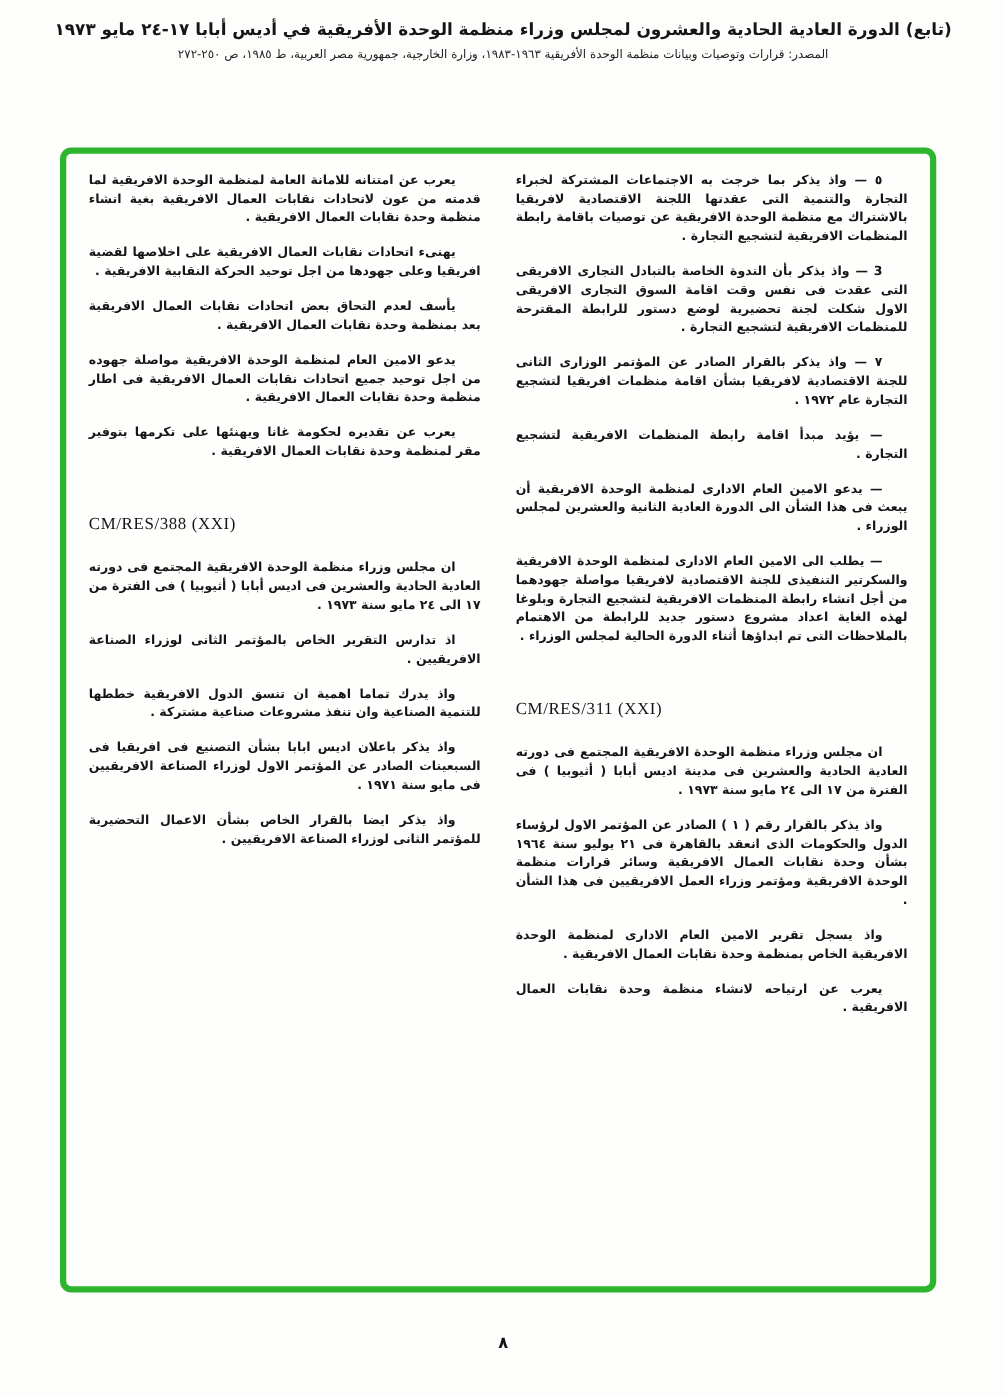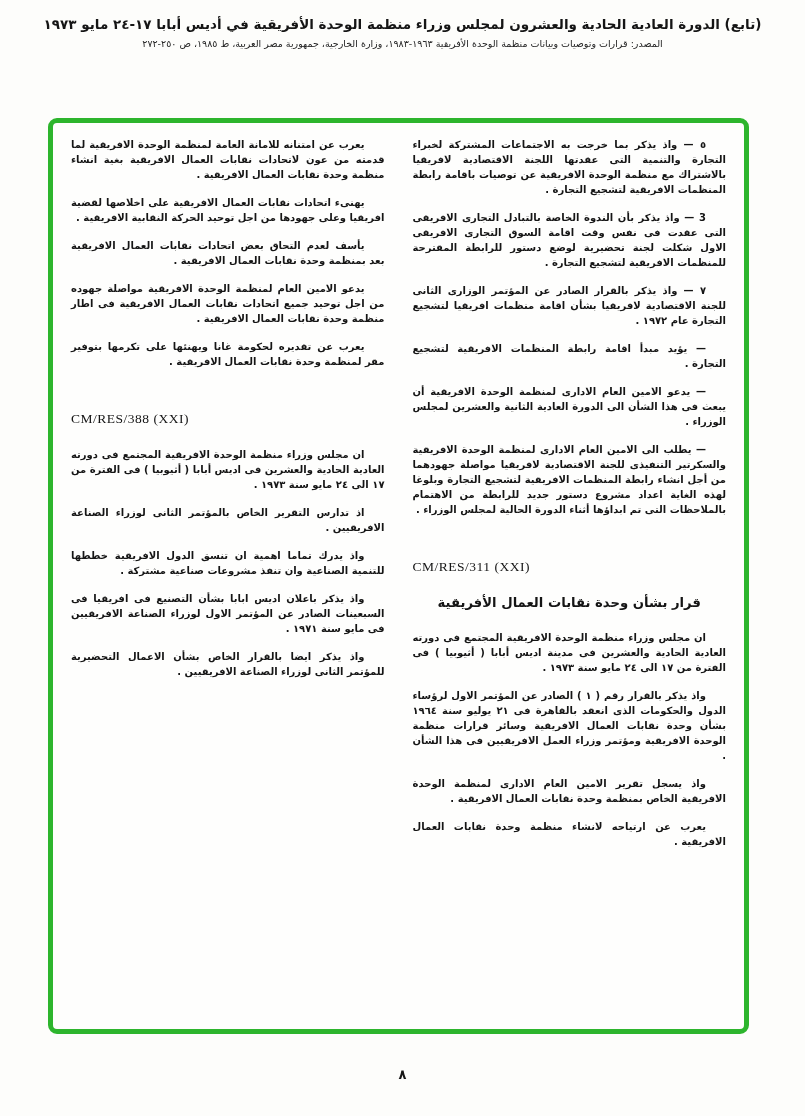--- a/index.html
+++ b/index.html
@@ -93,21 +93,20 @@
   <div class="columns">
 
     <section class="col">
       <p class="para">٥ — واذ يذكر بما خرجت به الاجتماعات المشتركة لخبراء التجارة والتنمية التى عقدتها اللجنة الاقتصادية لافريقيا بالاشتراك مع منظمة الوحدة الافريقية عن توصيات باقامة رابطة المنظمات الافريقية لتشجيع التجارة .</p>
       <p class="para">3 — واذ يذكر بأن الندوة الخاصة بالتبادل التجارى الافريقى التى عقدت فى نفس وقت اقامة السوق التجارى الافريقى الاول شكلت لجنة تحضيرية لوضع دستور للرابطة المقترحة للمنظمات الافريقية لتشجيع التجارة .</p>
       <p class="para">٧ — واذ يذكر بالقرار الصادر عن المؤتمر الوزارى الثانى للجنة الاقتصادية لافريقيا بشأن اقامة منظمات افريقيا لتشجيع التجارة عام ١٩٧٢ .</p>
       <p class="para">— يؤيد مبدأ اقامة رابطة المنظمات الافريقية لتشجيع التجارة .</p>
       <p class="para">— يدعو الامين العام الادارى لمنظمة الوحدة الافريقية أن يبعث فى هذا الشأن الى الدورة العادية الثانية والعشرين لمجلس الوزراء .</p>
       <p class="para">— يطلب الى الامين العام الادارى لمنظمة الوحدة الافريقية والسكرتير التنفيذى للجنة الاقتصادية لافريقيا مواصلة جهودهما من أجل انشاء رابطة المنظمات الافريقية لتشجيع التجارة وبلوغا لهذه الغاية اعداد مشروع دستور جديد للرابطة من الاهتمام بالملاحظات التى تم ابداؤها أثناء الدورة الحالية لمجلس الوزراء .</p>
       <div class="res-code">CM/RES/311  (XXI)</div>
-      <h2 class="res-title">قرار بشأن وحدة نقابات العمال الأفريقية</h2>
       <p class="para">ان مجلس وزراء منظمة الوحدة الافريقية المجتمع فى دورته العادية الحادية والعشرين فى مدينة اديس أبابا ( أثيوبيا ) فى الفترة من ١٧ الى ٢٤ مايو سنة ١٩٧٣ .</p>
       <p class="para">واذ يذكر بالقرار رقم ( ١ ) الصادر عن المؤتمر الاول لرؤساء الدول والحكومات الذى انعقد بالقاهرة فى ٢١ يوليو سنة ١٩٦٤ بشأن وحدة نقابات العمال الافريقية وسائر قرارات منظمة الوحدة الافريقية ومؤتمر وزراء العمل الافريقيين فى هذا الشأن .</p>
       <p class="para">واذ يسجل تقرير الامين العام الادارى لمنظمة الوحدة الافريقية الخاص بمنظمة وحدة نقابات العمال الافريقية .</p>
       <p class="para">يعرب عن ارتياحه لانشاء منظمة وحدة نقابات العمال الافريقية .</p>
     </section>
 
     <section class="col">
       <p class="para">يعرب عن امتنانه للامانة العامة لمنظمة الوحدة الافريقية لما قدمته من عون لاتحادات نقابات العمال الافريقية بغية انشاء منظمة وحدة نقابات العمال الافريقية .</p>
       <p class="para">يهنىء اتحادات نقابات العمال الافريقية على اخلاصها لقضية افريقيا وعلى جهودها من اجل توحيد الحركة النقابية الافريقية .</p>
       <p class="para">يأسف لعدم التحاق بعض اتحادات نقابات العمال الافريقية بعد بمنظمة وحدة نقابات العمال الافريقية .</p>

